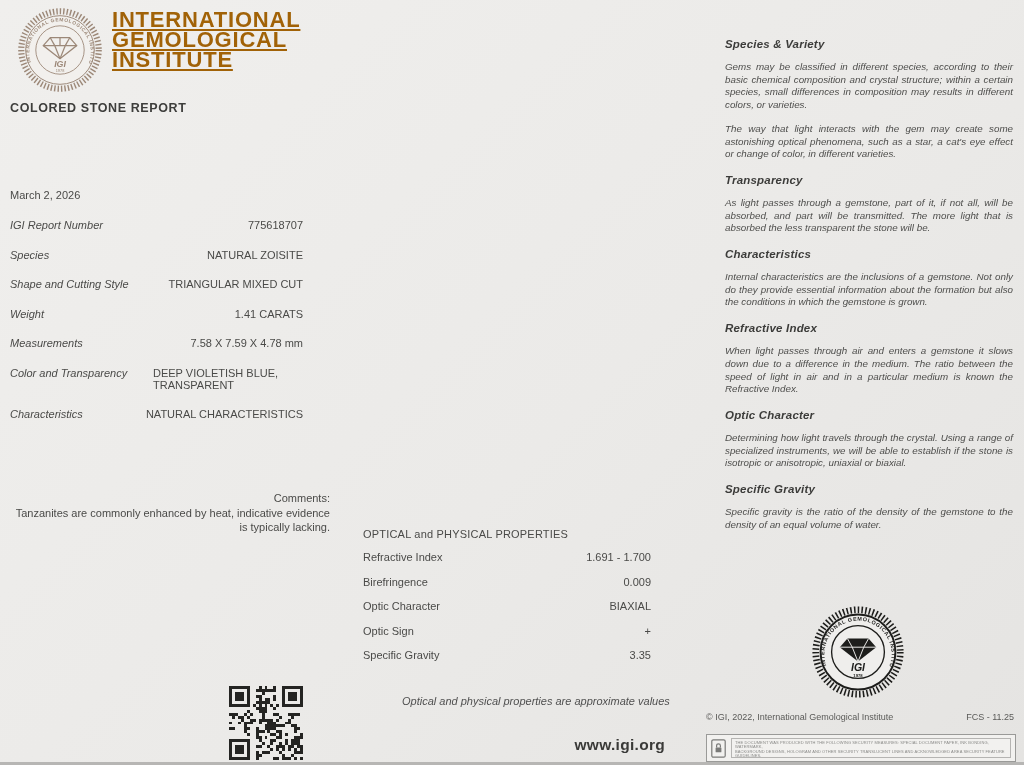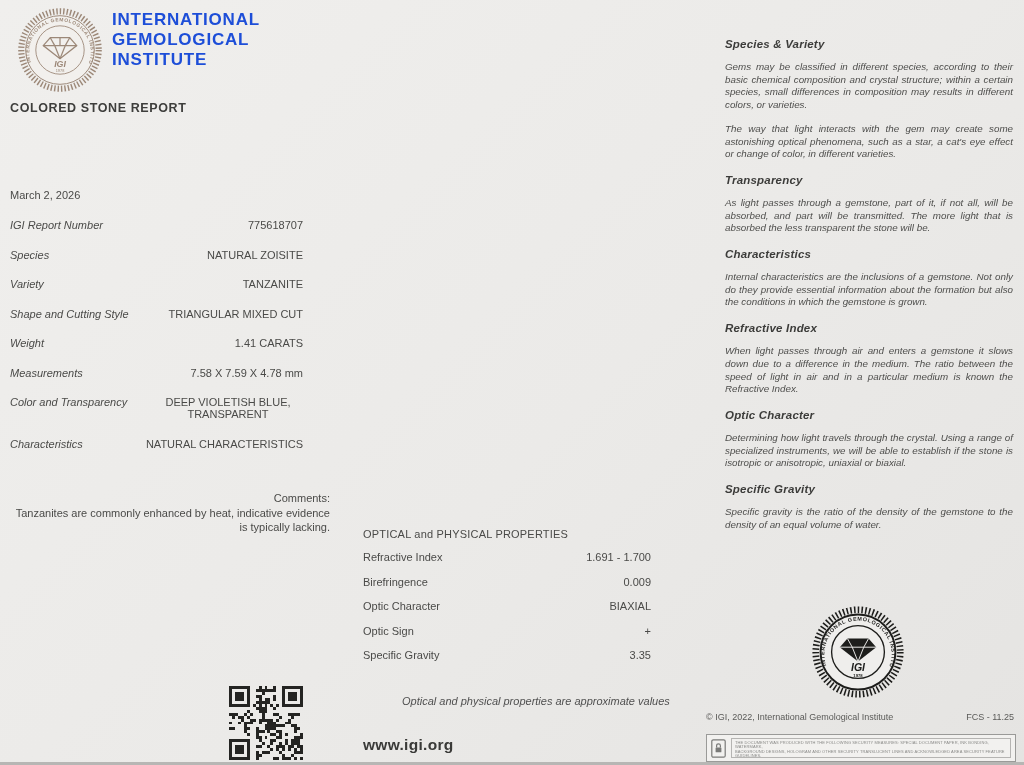--- a/index.html
+++ b/index.html
@@ -10,45 +10,45 @@
     background:linear-gradient(135deg,#f0efed 0%,#ebeae8 55%,#e5e4e2 100%);
     position:relative;
     overflow:hidden;
   }
   .page { position:absolute; inset:0; }
 
   
   .logo-seal { position:absolute; left:16px; top:6px; width:88px; height:88px; }
   .institute-name {
     position:absolute; left:112px; top:10px;
-    font-size:17px; font-weight:bold; letter-spacing:0.8px;
-    line-height:20px; color:#1d4ed8; white-space:pre-line;
+    font-size:22px; font-weight:bold; letter-spacing:0.8px;
+    line-height:20px; color:#a16207; white-space:pre-line;text-decoration:underline;
   }
   .report-type {
     position:absolute; left:10px; top:101px;
     font-size:12.5px; font-weight:bold; letter-spacing:0.6px; color:#3e3e3c;
   }
 
   
   .details { position:absolute; left:10px; top:189px; width:293px; font-size:11px; }
   .detail-date { margin-bottom:18px; }
   .detail-row { display:flex; justify-content:space-between; align-items:flex-start; margin-bottom:17.5px; }
   .detail-label { white-space:nowrap;font-style:italic; }
-  .detail-value { text-align:center; max-width:165px; }
+  .detail-value { text-align:left; max-width:165px; }
 
   .comments { position:absolute; left:10px; top:491px; width:320px; font-size:11px; line-height:14.5px;text-align:right; }
 
   
   .properties { position:absolute; left:363px; top:528px; width:288px; font-size:11px; }
   .properties-title { margin-bottom:11px; letter-spacing:0.2px; }
   .prop-row { display:flex; justify-content:space-between; margin-bottom:12.5px; }
   .prop-note { position:absolute; left:363px; top:695px; font-size:11px; font-style:italic; color:#505050;margin-left:39px; }
 
   .qr { position:absolute; left:229px; top:686px; width:74px; height:74px; }
-  .website { position:absolute; left:363px; top:736px; width:288px; text-align:left;
+  .website { position:absolute; left:377px; top:736px; width:288px; text-align:right;
              font-size:15.5px; font-weight:bold; color:#3a3a38; letter-spacing:0.3px; }
 
   
   .glossary { position:absolute; left:725px; top:38px; width:288px; }
   .glossary h3 { font-size:11.5px; font-weight:bold; color:#3c3c3a; margin-bottom:11px; letter-spacing:0.2px; }
   .glossary p  { font-size:9.8px; line-height:12.7px; text-align:justify; margin-bottom:11px; color:#4e4e4c; }
   .glossary .section { margin-bottom:13px;font-style:italic; }
 
   
   .black-seal { position:absolute; left:810px; top:604px; width:96px; height:96px; }
@@ -105,24 +105,20 @@
   <div class="details">
     <div class="detail-date">March 2, 2026</div>
 
     <div class="detail-row">
       <span class="detail-label">IGI Report Number</span>
       <span class="detail-value">775618707</span>
     </div>
     <div class="detail-row">
       <span class="detail-label">Species</span>
       <span class="detail-value">NATURAL ZOISITE</span>
-    </div>
-    <div class="detail-row">
-      <span class="detail-label">Variety</span>
-      <span class="detail-value">TANZANITE</span>
     </div>
     <div class="detail-row">
       <span class="detail-label">Shape and Cutting Style</span>
       <span class="detail-value">TRIANGULAR MIXED CUT</span>
     </div>
     <div class="detail-row">
       <span class="detail-label">Weight</span>
       <span class="detail-value">1.41 CARATS</span>
     </div>
     <div class="detail-row">

